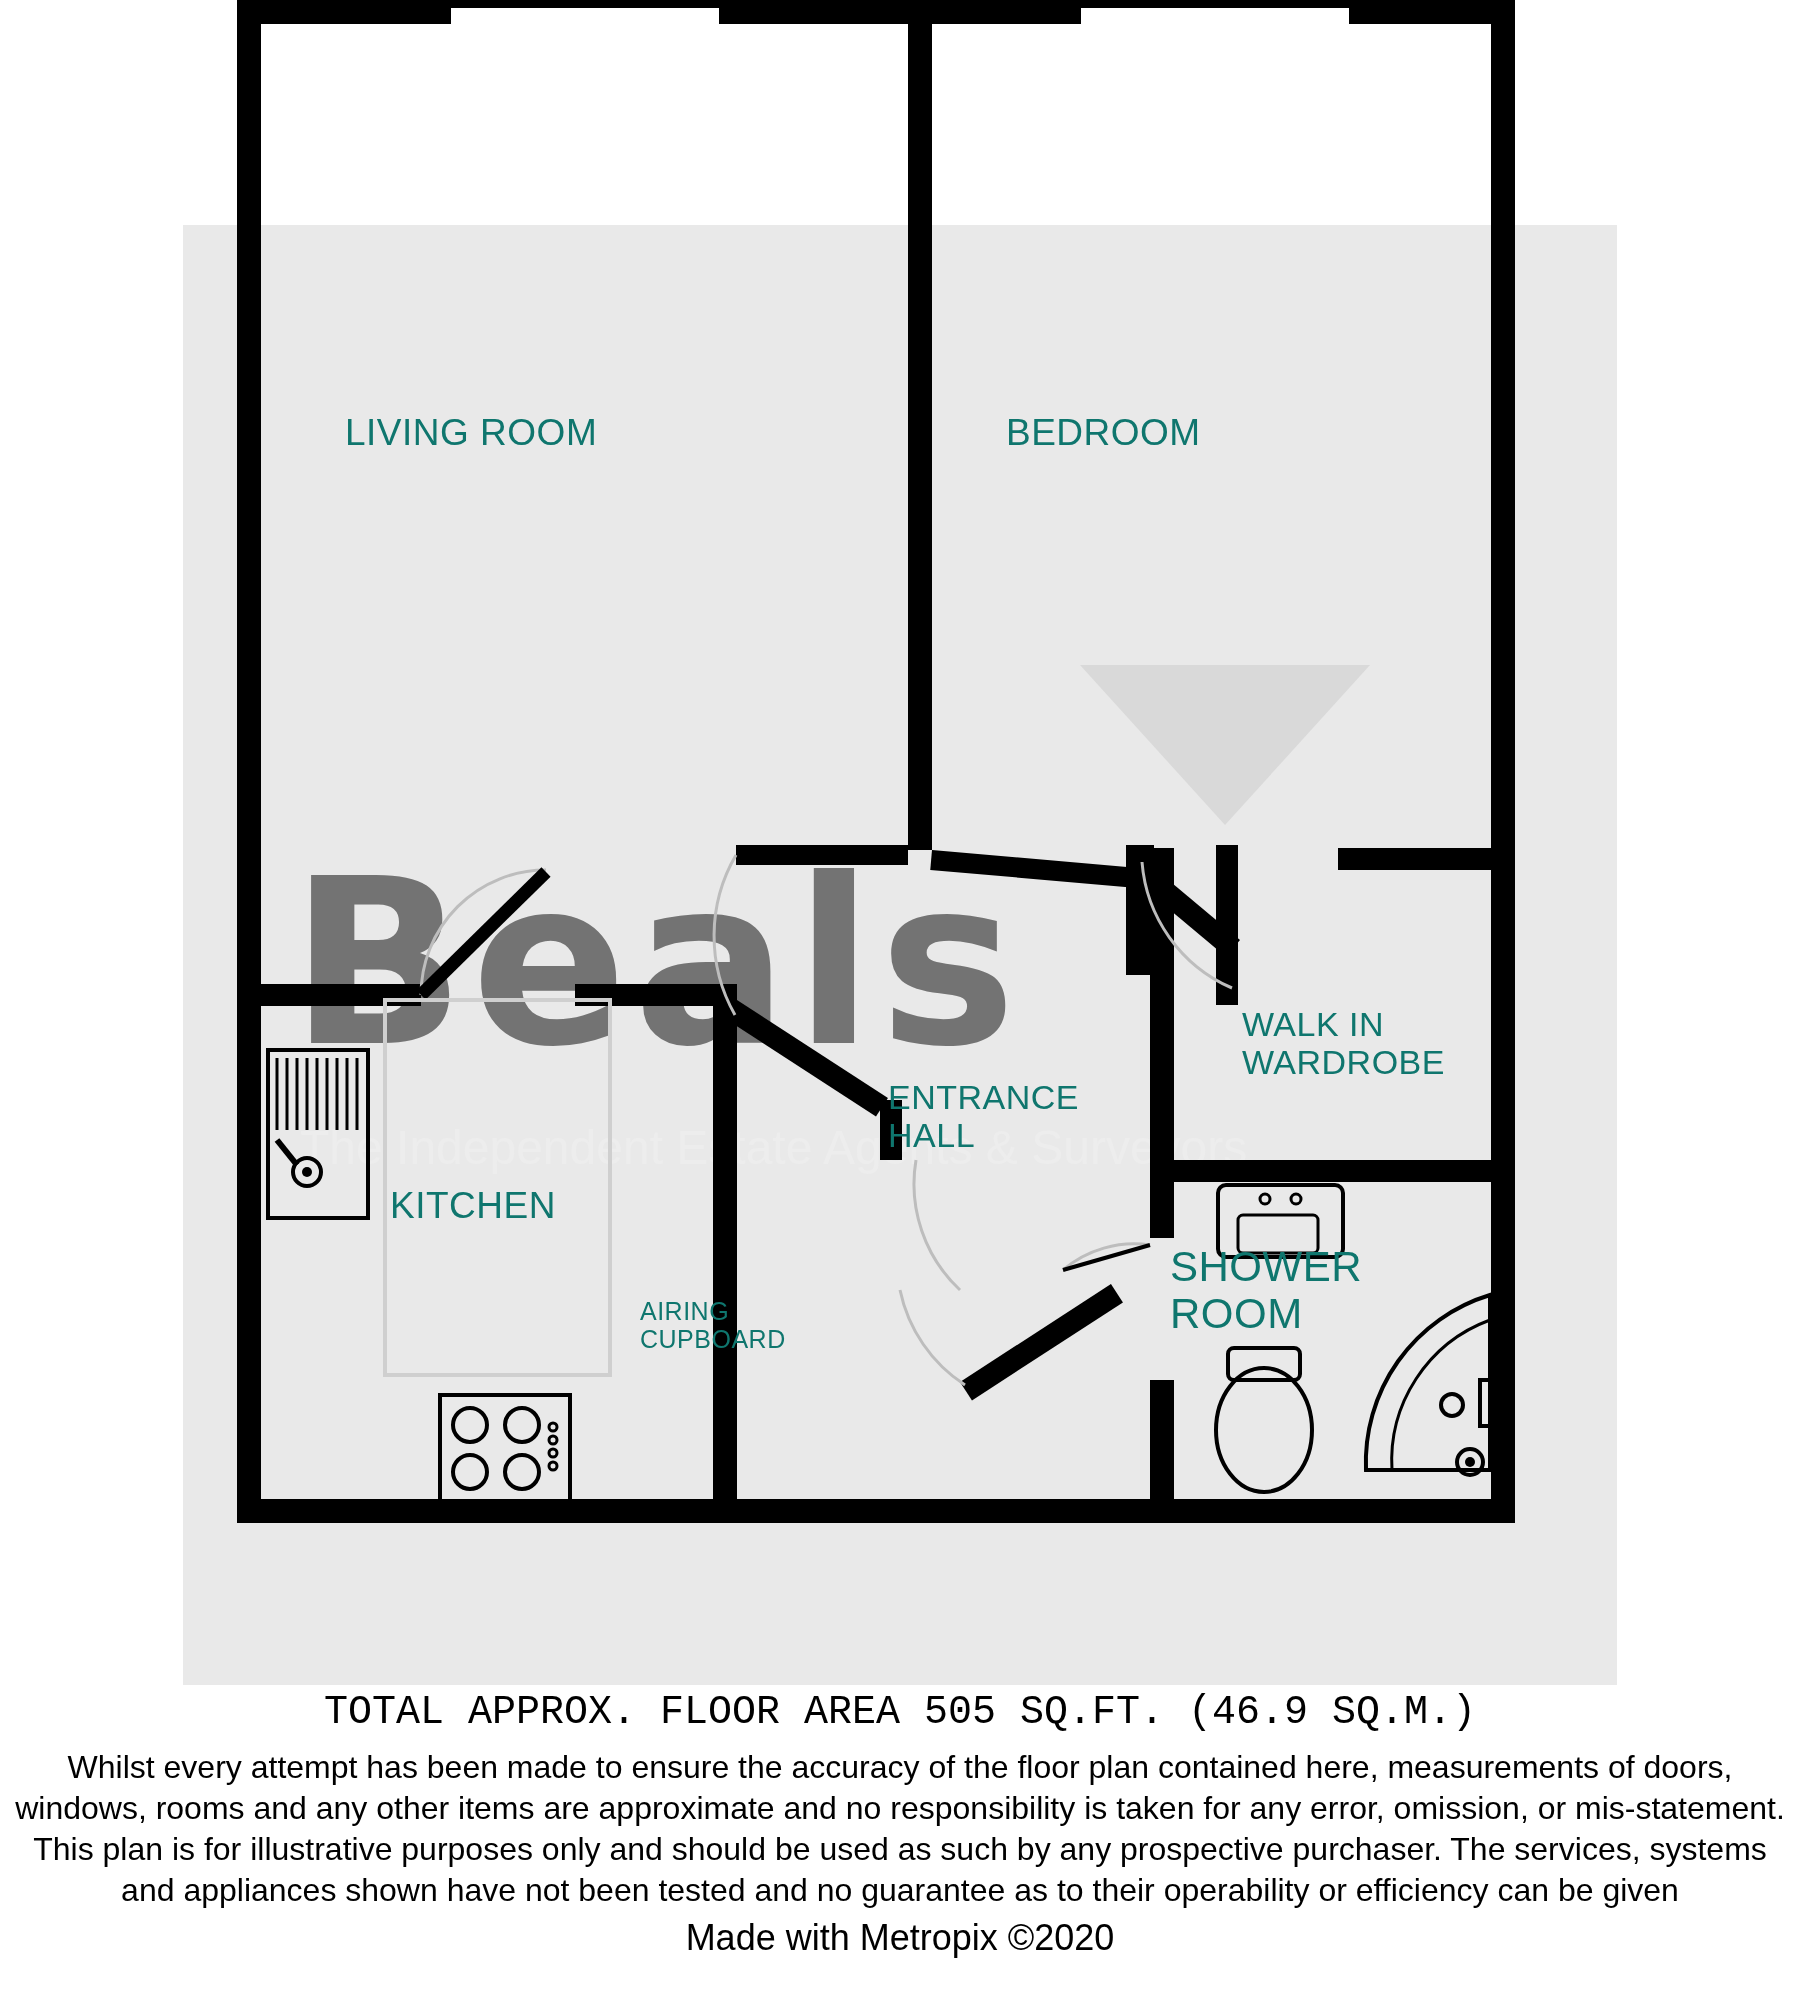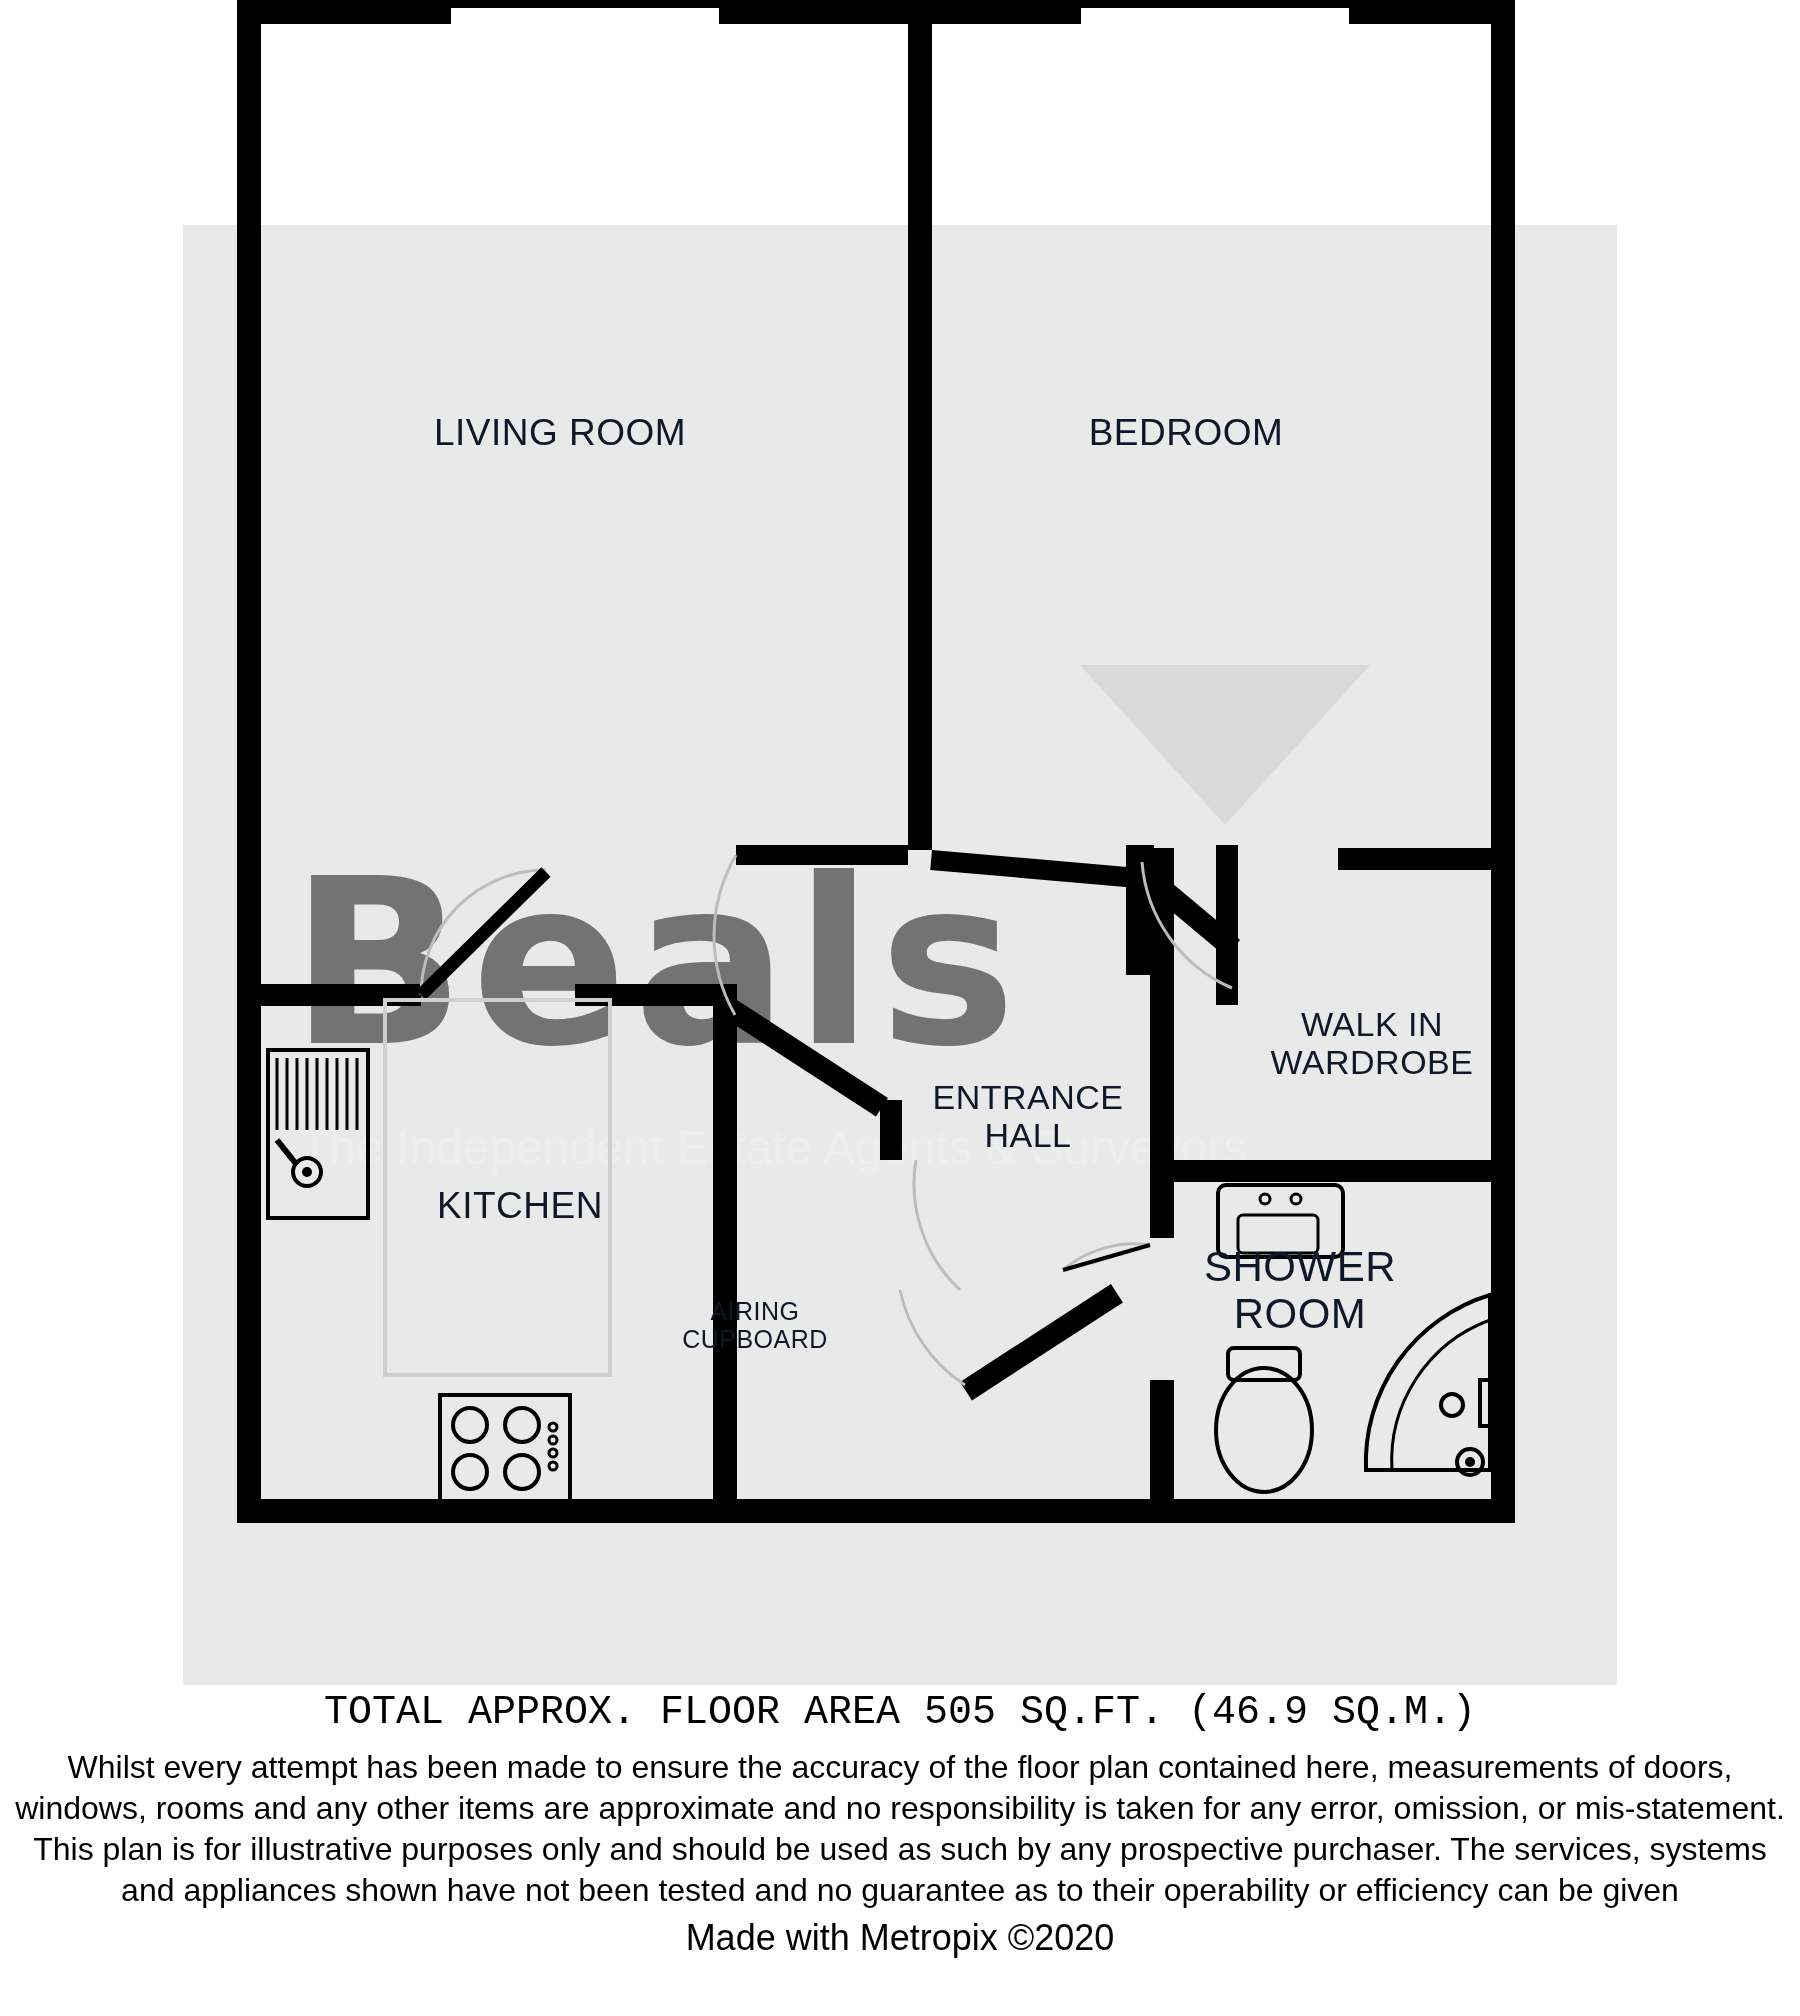--- a/index.html
+++ b/index.html
@@ -34,24 +34,24 @@
   .wall {
     position: absolute;
     background: #000000;
   }
 
   
   .room-label {
     position: absolute;
     font-size: 37px;
     letter-spacing: 0.5px;
-    text-align: center;
+    text-align: left;
     line-height: 1.12;
     white-space: pre-line;
-    color: #0f172a;
+    color: #0f766e;
   }
   .room-label.small {
     font-size: 25px;
   }
 
   
   .watermark {
     position: absolute;
     color: #737373;
     font-weight: bold;

